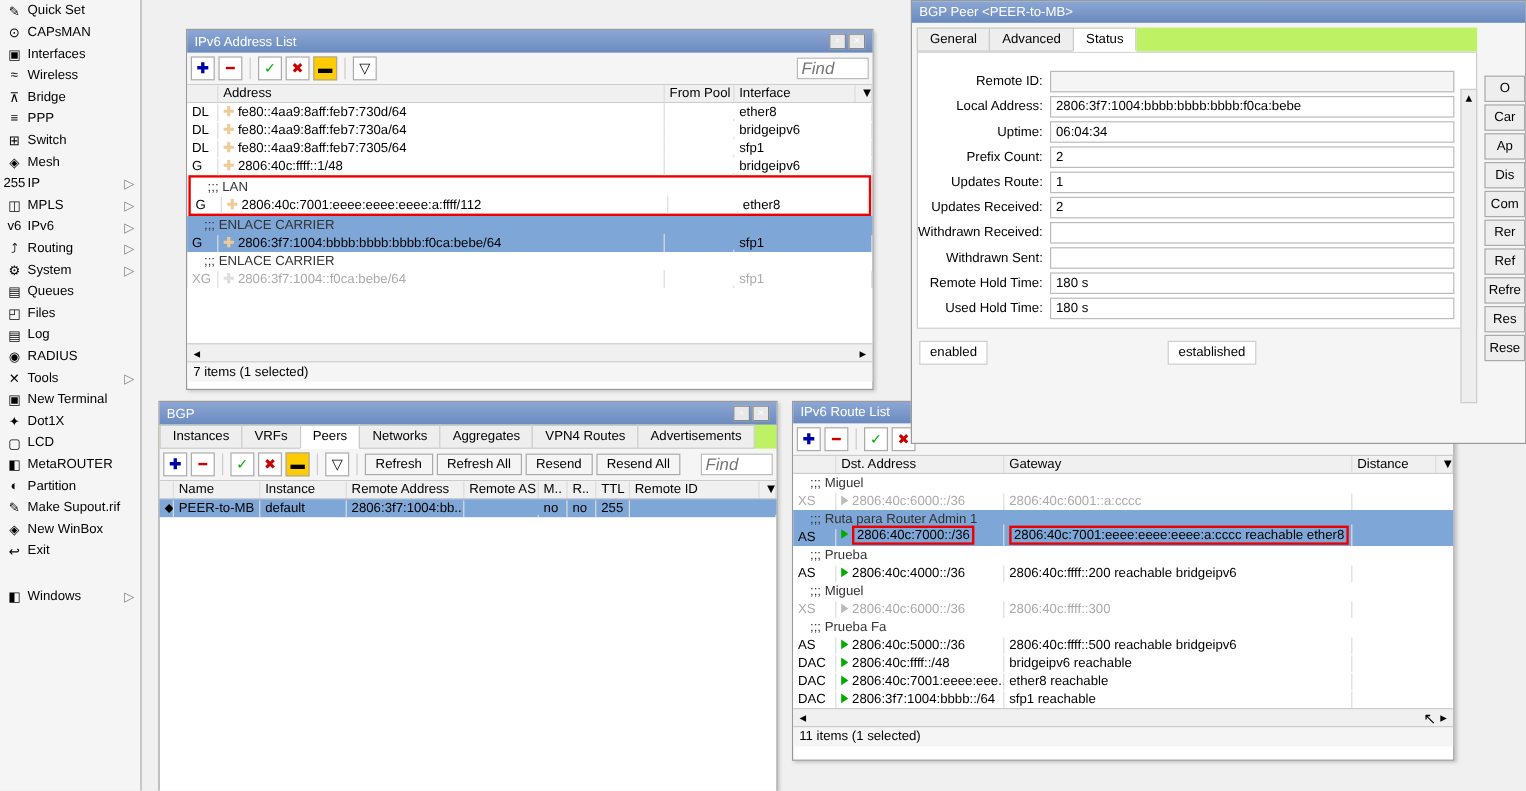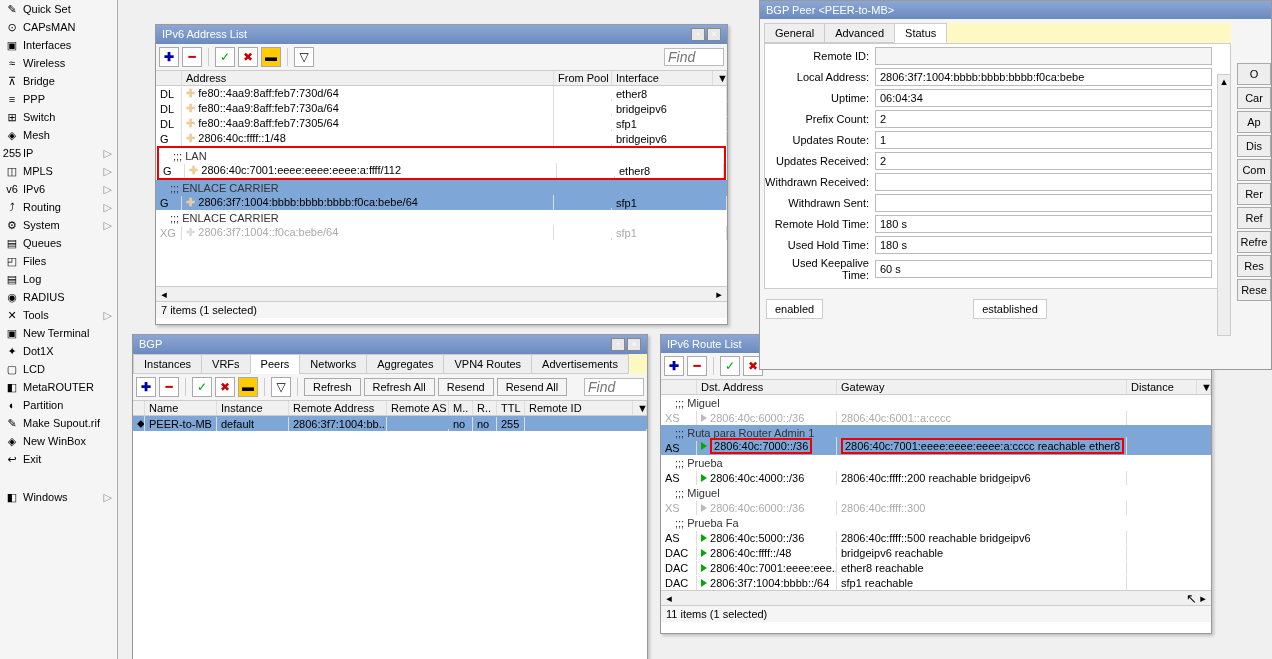--- a/index.html
+++ b/index.html
@@ -2,42 +2,42 @@
 <html><head>
 <meta charset="utf-8">
 <style>
 * { margin: 0; padding: 0; box-sizing: border-box; }
 body { font-family: Tahoma, sans-serif; font-size: 11px; background: #f0f0f0; width: 1272px; height: 659px; position: relative; overflow: hidden; }
 .sidebar { position: absolute; left: 0; top: 0; width: 118px; height: 659px; background: #f5f5f5; border-right: 1px solid #aaa; }
 .sidebar-item { display: flex; align-items: center; padding: 2px 5px; cursor: pointer; gap: 4px; }
 .sidebar-icon { width: 14px; height: 14px; display: inline-flex; align-items: center; justify-content: center; }
 .sidebar-arrow { margin-left: auto; color: #888; }
 .window { position: absolute; background: #fff; border: 1px solid #999; box-shadow: 2px 2px 3px rgba(0,0,0,0.2); }
-.window-title { background: linear-gradient(#8ca7d4, #6a8abf); color: #fff; padding: 3px 6px; font-size: 11px; display: flex; align-items: flex-start; justify-content: space-between; }
+.window-title { background: linear-gradient(#8ca7d4, #6a8abf); color: #fff; padding: 3px 6px; font-size: 11px; display: flex; align-items: flex-end; justify-content: space-between; }
 .window-controls { display: flex; gap: 2px; }
 .window-btn { width: 14px; height: 13px; background: #e8e8e8; border: 1px solid #888; font-size: 9px; text-align: center; line-height: 11px; cursor: pointer; }
 .toolbar { background: #f5f5f5; border-bottom: 1px solid #ccc; padding: 3px; display: flex; gap: 3px; align-items: center; }
 .tb-btn { width: 20px; height: 20px; border: 1px solid #aaa; background: #fff; display: inline-flex; align-items: center; justify-content: center; cursor: pointer; font-size: 12px; }
 .tb-btn.red { color: #c00; }
 .tb-btn.green { color: #0a0; }
 .tb-btn.blue { color: #00a; font-weight: bold; }
 .find-input { margin-left: auto; width: 60px; height: 18px; border: 1px solid #bbb; padding: 0 3px; font-style: italic; color: #999; font-size: 14px; }
 .table-header { background: #f0f0f0; border-bottom: 1px solid #ccc; display: flex; }
 .th, .td { padding: 1px 4px; border-right: 1px solid #ddd; overflow: hidden; white-space: nowrap; }
 .th { font-weight: normal; text-align: left; }
 .table-body { background: #fff; }
 .tr { display: flex; height: 15px; align-items: flex-end; }
 .tr.selected { background: #7ea6d6 !important; }
 .tr.gray { color: #aaa; }
 .comment-row { padding-left: 14px; color: #333; height: 15px; display: flex; align-items: center; }
 .red-box { border: 2px solid #e00; }
 .status-bar { border-top: 1px solid #ccc; padding: 2px 5px; background: #f5f5f5; }
 .scrollbar-h { height: 15px; background: #f0f0f0; border-top: 1px solid #ccc; display: flex; align-items: center; justify-content: space-between; padding: 0 2px; }
 .sb-arrow { width: 12px; height: 12px; text-align: center; cursor: pointer; }
-.tabs { display: flex; background: #fef9c3; text-align: center; }
+.tabs { display: flex; background: #bef264; text-align: center; }
 .tab { padding: 3px 10px; border: 1px solid #ccc; margin-right: -1px; cursor: pointer; background: #eee; }
 .tab.active { background: #fff; border-bottom: 1px solid #fff; }
 .form-row { display: flex; align-items: center; margin: 3px 0; }
 .form-label { width: 110px; text-align: right; padding-right: 6px; }
 .form-input { flex: 1; border: 1px solid #bbb; padding: 2px 4px; background: #fff; height: 18px; }
 .dialog { position: absolute; border: 1px solid #999; background: #f5f5f5; }
 .side-btns { position: absolute; right: 0; top: 44px; width: 34px; }
 .side-btn { height: 22px; border: 1px solid #aaa; margin-bottom: 2px; background: #eee; text-align: center; line-height: 20px; cursor: pointer; overflow: hidden; font-size: 11px; }
 .arrow-r { width: 0; height: 0; border-top: 4px solid transparent; border-bottom: 4px solid transparent; border-left: 6px solid #0a0; display: inline-block; }
 .arrow-r.gray { border-left-color: #bbb; }
@@ -403,21 +403,21 @@
 <div class="dialog" style="left:759px; top:0; width:513px; height:370px;">
   <div class="window-title">
     <span>BGP Peer &lt;PEER-to-MB&gt;</span>
   </div>
   <div style="padding:4px 40px 4px 4px; position:relative">
     <div class="tabs" id="peer-tabs">
         <span class="tab">General</span>
         <span class="tab">Advanced</span>
         <span class="tab active">Status</span>
       </div>
-    <div style="background:#fff; border:1px solid #ccc; padding:0 4px 4px 0;">
+    <div style="background:#fff; border:1px solid #ccc; padding:12px 4px 4px 0;">
       <div class="form-row">
           <div class="form-label">Remote ID:</div>
           <div class="form-input" style="background:#f5f5f5"></div>
           <span style="width:14px"></span>
         </div>
       <div class="form-row">
           <div class="form-label">Local Address:</div>
           <div class="form-input">2806:3f7:1004:bbbb:bbbb:bbbb:f0ca:bebe</div>
           <span style="width:14px"></span>
         </div>
@@ -452,25 +452,20 @@
           <span style="width:14px"></span>
         </div>
       <div class="form-row">
           <div class="form-label">Remote Hold Time:</div>
           <div class="form-input">180 s</div>
           <span style="width:14px"></span>
         </div>
       <div class="form-row">
           <div class="form-label">Used Hold Time:</div>
           <div class="form-input">180 s</div>
-          <span style="width:14px"></span>
-        </div>
-      <div class="form-row">
-          <div class="form-label">Used Keepalive Time:</div>
-          <div class="form-input">60 s</div>
           <span style="width:14px"></span>
         </div>
     </div>
     <div class="side-btns" id="side-btns">
         <div class="side-btn">O</div>
         <div class="side-btn">Car</div>
         <div class="side-btn">Ap</div>
         <div class="side-btn">Dis</div>
         <div class="side-btn">Com</div>
         <div class="side-btn">Rer</div>

